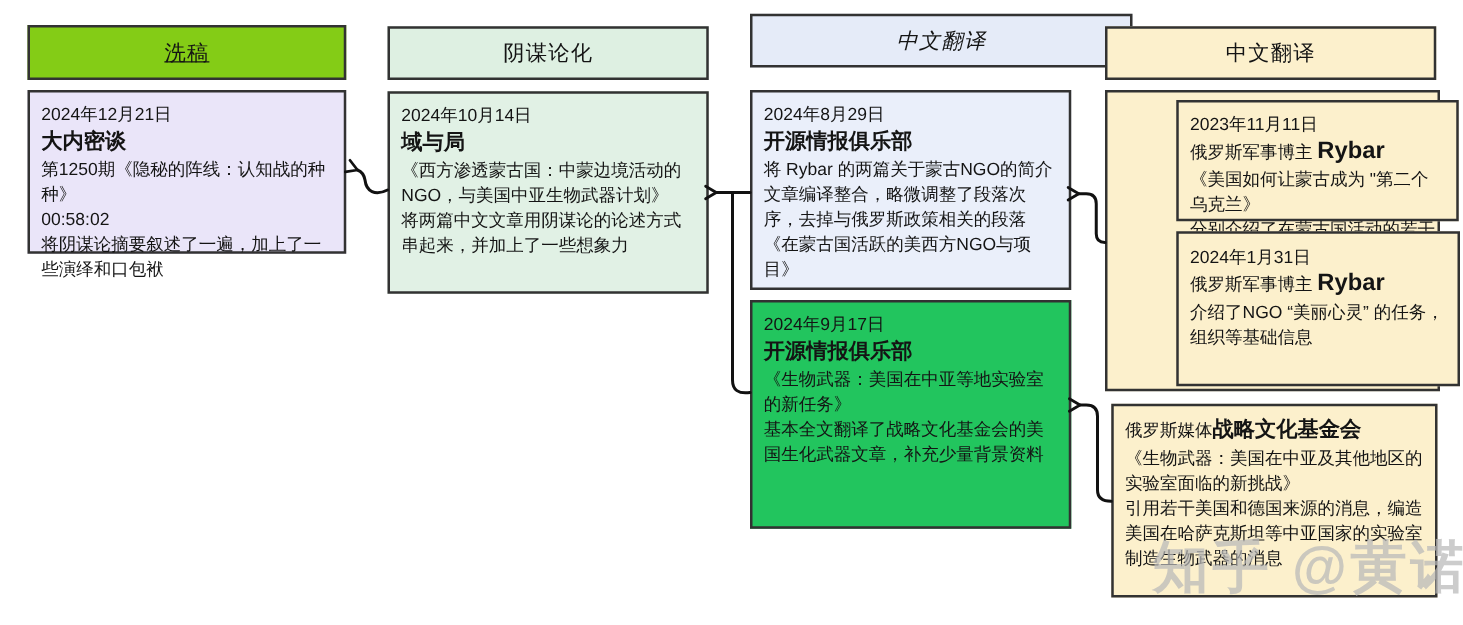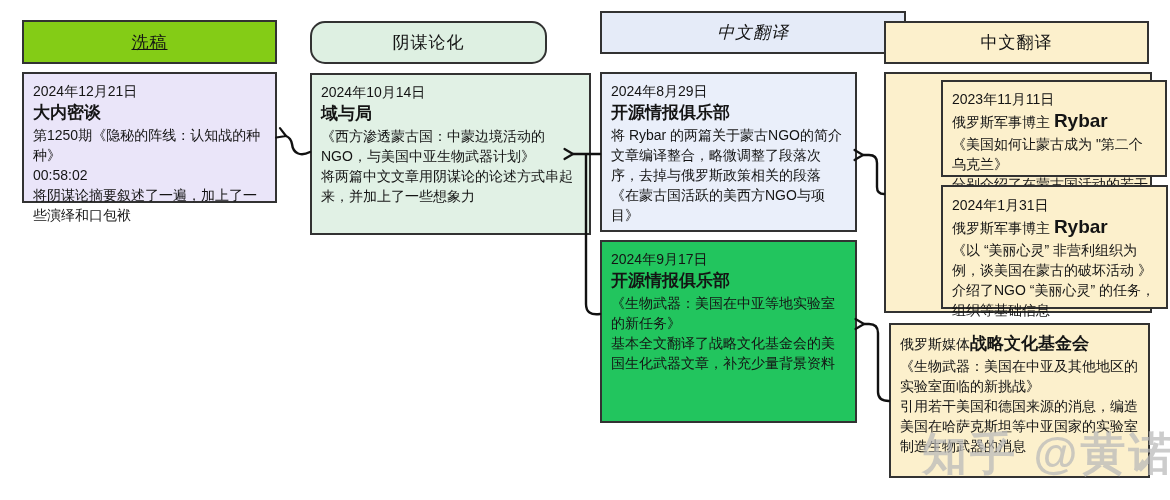--- a/index.html
+++ b/index.html
@@ -28,35 +28,35 @@
     color:rgba(185,185,185,0.72);white-space:nowrap;
   }
 </style>
 </head>
 <body>
 
 <div class="stage">
 
   <div class="hdr" style="left: 22px; top: 20px; width: 255px; height: 44px; background-color: #84cc16; text-decoration: underline;">洗稿</div>
 
-  <div class="hdr" style="left: 310px; top: 21px; width: 237px; height: 43px; background-color: rgb(222, 240, 226); border-radius: 15px;">阴谋论化</div>
+  <div class="hdr" style="left: 310px; top: 21px; width: 257px; height: 43px; background-color: rgb(222, 240, 226);">阴谋论化</div>
 
   <div class="hdr" style="left: 600px; top: 11px; width: 306px; height: 43px; background-color: rgb(229, 235, 248); font-style: italic;">中文翻译</div>
 
   <div class="hdr" style="left: 884px; top: 21px; width: 265px; height: 43px; background-color: rgb(252, 240, 204);">中文翻译</div>
 
   <div class="card" style="left: 22px; top: 72px; width: 255px; height: 131px; background-color: rgb(234, 229, 249);">
     <div>2024年12月21日</div>
     <div class="name">大内密谈</div>
     <div>第1250期《隐秘的阵线：认知战的种种》</div>
     <div>00:58:02</div>
     <div>将阴谋论摘要叙述了一遍，加上了一些演绎和口包袱</div>
   </div>
 
-  <div class="card" style="left: 310px; top: 73px; width: 281px; height: 162px; background-color: rgb(225, 241, 229);">
+  <div class="card" style="left: 310px; top: 73px; width: 257px; height: 162px; background-color: rgb(225, 241, 229);">
     <div>2024年10月14日</div>
     <div class="name">域与局</div>
     <div>《西方渗透蒙古国：中蒙边境活动的NGO，与美国中亚生物武器计划》</div>
     <div>将两篇中文文章用阴谋论的论述方式串起来，并加上了一些想象力</div>
   </div>
 
   <div class="card" style="left: 600px; top: 72px; width: 257px; height: 160px; background-color: rgb(234, 239, 250);">
     <div>2024年8月29日</div>
     <div class="name">开源情报俱乐部</div>
     <div>将 Rybar 的两篇关于蒙古NGO的简介文章编译整合，略微调整了段落次序，去掉与俄罗斯政策相关的段落</div>
@@ -75,21 +75,20 @@
     <div class="card" style="left: 15px; top: 6px; width: 226px; height: 97px; border-width: 2px; background-color: rgb(252, 240, 204);">
       <div>2023年11月11日</div>
       <div class="srcline"><span>俄罗斯军事博主 </span><span class="name-latin">Rybar</span></div>
       <div>《美国如何让蒙古成为 "第二个乌克兰》</div>
       <div>分别介绍了在蒙古国活动的若干NGO组织</div>
     </div>
 
     <div class="card" style="left: 15px; top: 111px; width: 227px; height: 124px; border-width: 2px; padding-top: 8px; background-color: rgb(252, 240, 204);">
       <div>2024年1月31日</div>
       <div class="srcline"><span>俄罗斯军事博主 </span><span class="name-latin">Rybar</span></div>
-      <div>《以 “美丽心灵” 非营利组织为例，谈美国在蒙古的破坏活动 》</div>
       <div>介绍了NGO “美丽心灵” 的任务，组织等基础信息</div>
     </div>
   </div>
 
   <div class="card" style="left: 889px; top: 323px; width: 261px; height: 155px; background-color: rgb(252, 240, 204);">
     <div class="srcline"><span>俄罗斯媒体</span><span class="name">战略文化基金会</span></div>
     <div>《生物武器：美国在中亚及其他地区的实验室面临的新挑战》</div>
     <div>引用若干美国和德国来源的消息，编造美国在哈萨克斯坦等中亚国家的实验室制造生物武器的消息</div>
   </div>
 

